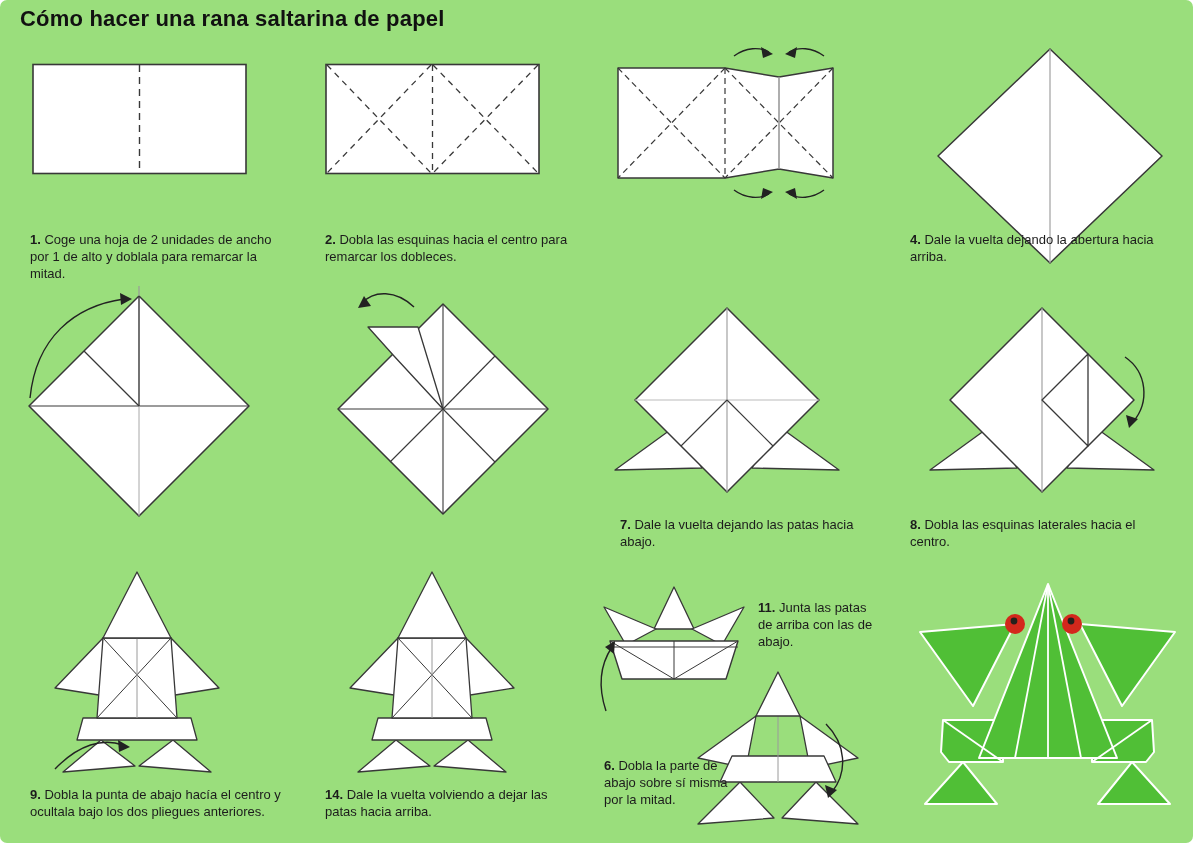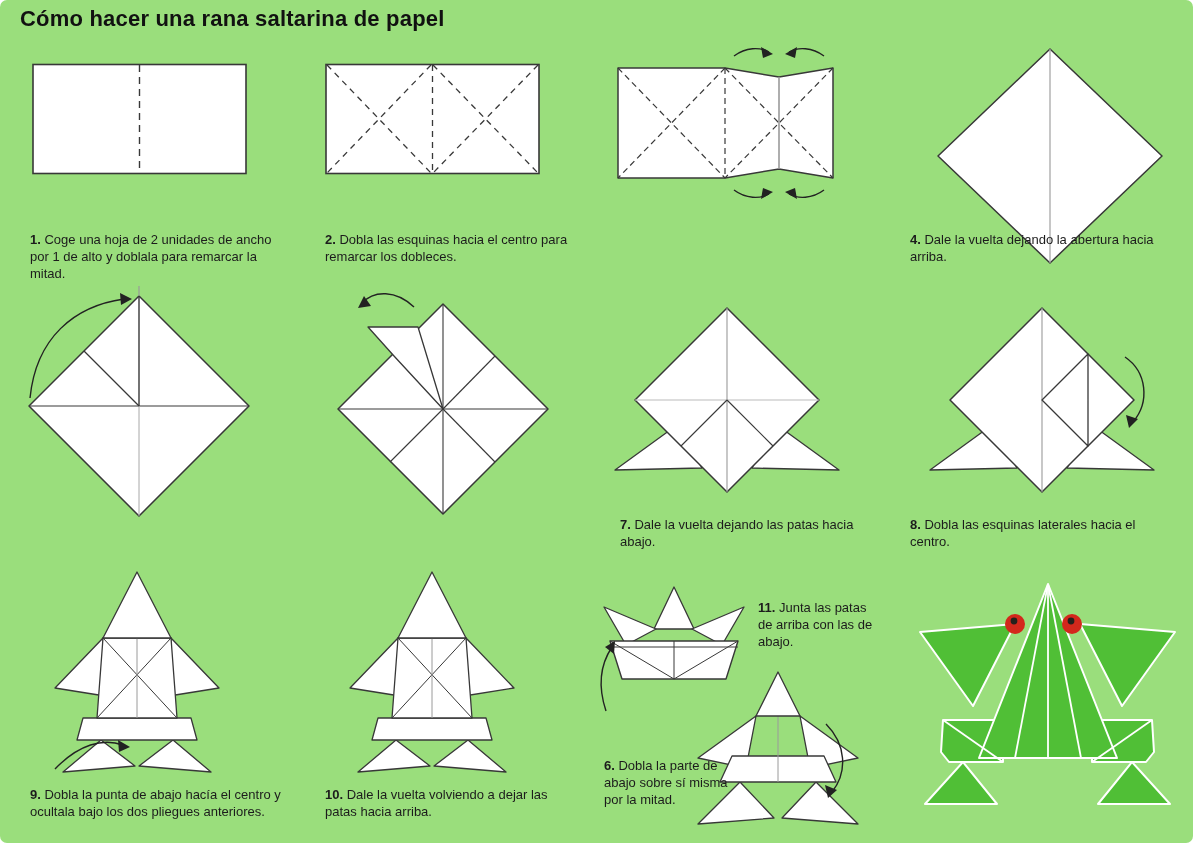--- a/index.html
+++ b/index.html
@@ -226,17 +226,17 @@
     <circle cx="99" cy="41" r="3.4" fill="#26211d"></circle>
     <circle cx="156" cy="41" r="3.4" fill="#26211d"></circle>
   </svg>
 
   <div class="caption c1"><b>1.</b> <span>Coge una hoja de 2 unidades de ancho por 1 de alto y doblala para remarcar la mitad.</span></div>
   <div class="caption c2"><b>2.</b> <span>Dobla las esquinas hacia el centro para remarcar los dobleces.</span></div>
   <div class="caption c4"><b>4.</b> <span>Dale la vuelta dejando la abertura hacia arriba.</span></div>
   <div class="caption c7"><b>7.</b> <span>Dale la vuelta dejando las patas hacia abajo.</span></div>
   <div class="caption c8"><b>8.</b> <span>Dobla las esquinas laterales hacia el centro.</span></div>
   <div class="caption c9"><b>9.</b> <span>Dobla la punta de abajo hacía el centro y ocultala bajo los dos pliegues anteriores.</span></div>
-  <div class="caption c10"><b>10.</b> <span>Dale la vuelta volviendo a dejar las patas hacia arriba.</span></div>
+  <div class="caption c10"><b>14.</b> <span>Dale la vuelta volviendo a dejar las patas hacia arriba.</span></div>
   <div class="caption c11"><b>11.</b> <span>Junta las patas de arriba con las de abajo.</span></div>
   <div class="caption c12"><b>6.</b> <span>Dobla la parte de abajo sobre sí misma por la mitad.</span></div>
 
 </div>
 
 </body></html>

